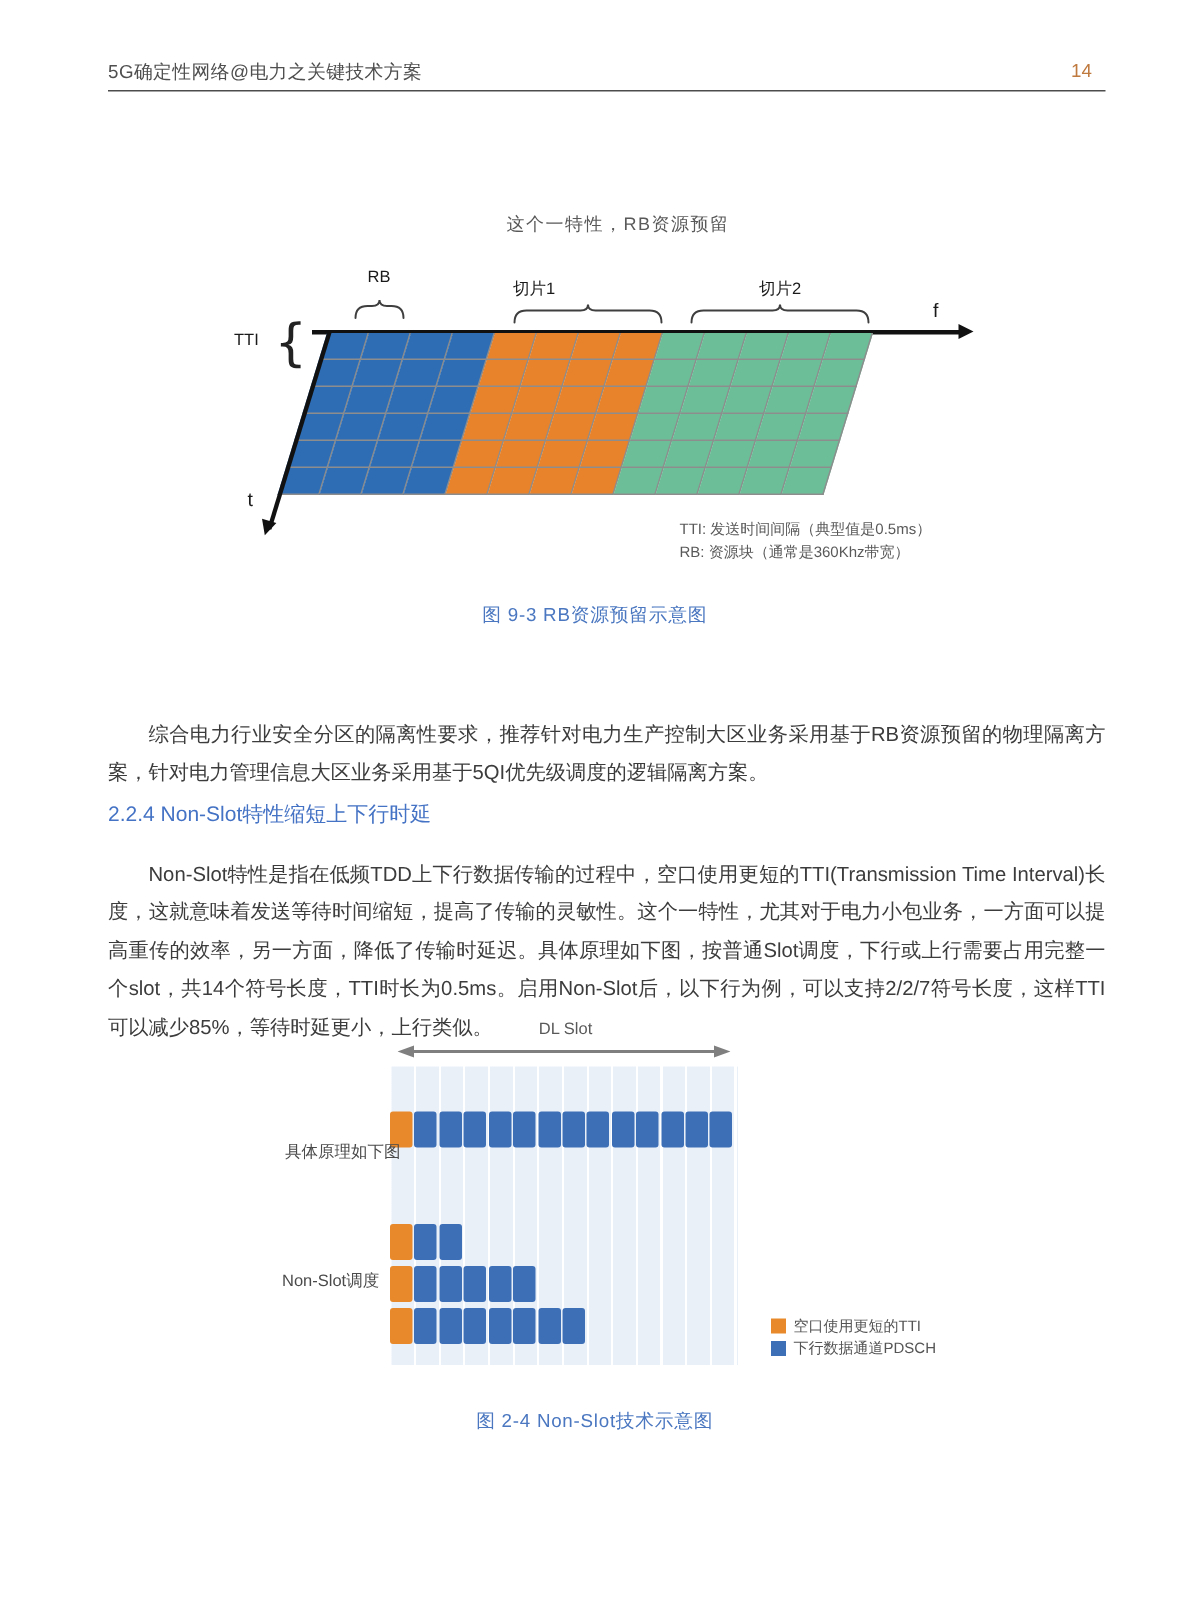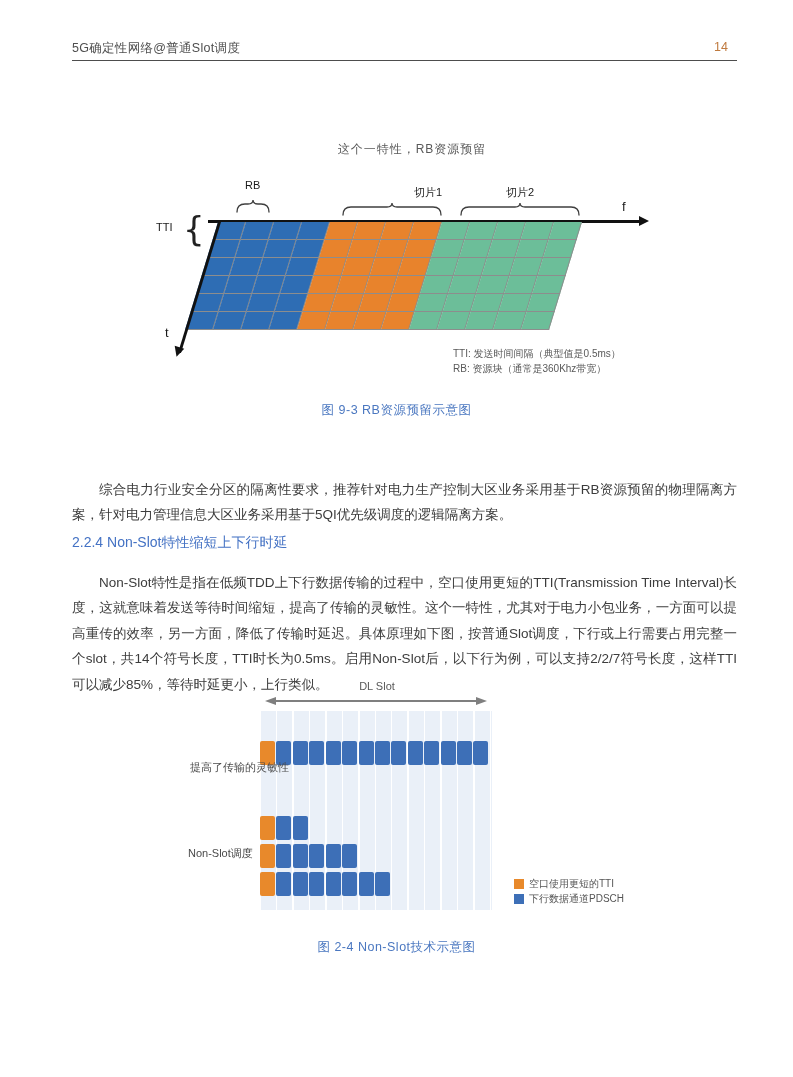--- a/index.html
+++ b/index.html
@@ -19,21 +19,21 @@
   
   .f1-title{left:72px;top:141px;width:680px;text-align:center;font-size:12px;color:#595959;letter-spacing:1px;}
   .f-axis{left:208px;top:220px;width:432px;height:2.6px;background:#111;}
   .f-arrow{left:639px;top:215.5px;width:0;height:0;border-top:5.5px solid transparent;border-bottom:5.5px solid transparent;border-left:10px solid #111;}
   .f-label{left:622px;top:199px;font-size:13px;color:#1a1a1a;}
   .t-label{left:165px;top:325px;font-size:13px;color:#1a1a1a;}
   .tti-label{left:156px;top:221px;font-size:11px;color:#1a1a1a;}
   .tti-brace{left:183px;top:212px;font-size:34px;line-height:1;color:#222;font-family:"DejaVu Sans",sans-serif;}
   .rb-label{left:245px;top:179px;font-size:11px;color:#1a1a1a;}
   .brace-rb{left:236px;top:199px;}
-  .slice1-label{left:342px;top:185px;width:100px;text-align:right;font-size:11px;color:#1a1a1a;}
+  .slice1-label{left:342px;top:185px;width:100px;text-align:left;font-size:11px;color:#1a1a1a;}
   .brace-s1{left:342px;top:202px;}
   .slice2-label{left:460px;top:185px;width:120px;text-align:center;font-size:11px;color:#1a1a1a;}
   .brace-s2{left:460px;top:202px;}
   .rb-grid{
     left:218px;top:222px;
     display:grid;grid-template-columns:repeat(13,28px);grid-auto-rows:18px;
     transform:skewX(-17deg);transform-origin:0 0;
   }
   .rb-grid .cell{border-right:1px solid #8d8d8d;border-bottom:1px solid #8d8d8d;}
   .t-axis{left:218px;top:222px;width:2.6px;height:131px;background:#111;transform:skewX(-17deg);transform-origin:0 0;}
@@ -62,21 +62,21 @@
   .row-c{top:872px;}
   .lbl-normal{left:190px;top:760px;font-size:11px;color:#4a4a4a;}
   .lbl-nonslot{left:188px;top:846px;font-size:11px;color:#4a4a4a;}
   .legend{left:514px;top:876px;font-size:10px;color:#555;}
   .legend .lg-row{display:flex;align-items:center;height:15px;}
   .legend .lg-sw{width:10px;height:10px;margin-right:5px;flex:0 0 auto;}
 </style>
 </head>
 <body>
 
-<div class="abs hdr-title">5G确定性网络@普通Slot调度</div>
+<div class="abs hdr-title">5G确定性网络@电力之关键技术方案</div>
 <div class="abs hdr-page">14</div>
 <div class="abs hdr-rule"></div>
 
 <div class="abs f1-title">这个一特性，RB资源预留</div>
 
 <div class="abs rb-label">RB</div>
 <svg class="abs brace-rb" width="34" height="16">
   <path d="M1,13 Q1,5 9,5 L12,5 Q17,5 17,1 Q17,5 22,5 L25,5 Q33,5 33,13" fill="none" stroke="#3f3f3f" stroke-width="1.3" stroke-linecap="round"></path>
 </svg>
 
@@ -235,21 +235,21 @@
     <div class="blk" style="background: rgb(232, 137, 43);"></div>
     <div class="blk" style="background: rgb(61, 111, 183);"></div>
     <div class="blk" style="background: rgb(61, 111, 183);"></div>
     <div class="blk" style="background: rgb(61, 111, 183);"></div>
     <div class="blk" style="background: rgb(61, 111, 183);"></div>
     <div class="blk" style="background: rgb(61, 111, 183);"></div>
     <div class="blk" style="background: rgb(61, 111, 183);"></div>
     <div class="blk" style="background: rgb(61, 111, 183);"></div>
   </div>
 
-<div class="abs lbl-normal">提高了传输的灵敏性</div>
+<div class="abs lbl-normal">具体原理如下图</div>
 <div class="abs lbl-nonslot">Non-Slot调度</div>
 
 <div class="abs legend">
   <div class="lg-row">
     <span class="lg-sw" style="background: rgb(232, 137, 43);"></span>
     <span>空口使用更短的TTI</span>
   </div>
   <div class="lg-row">
     <span class="lg-sw" style="background: rgb(61, 111, 183);"></span>
     <span>下行数据通道PDSCH</span>

